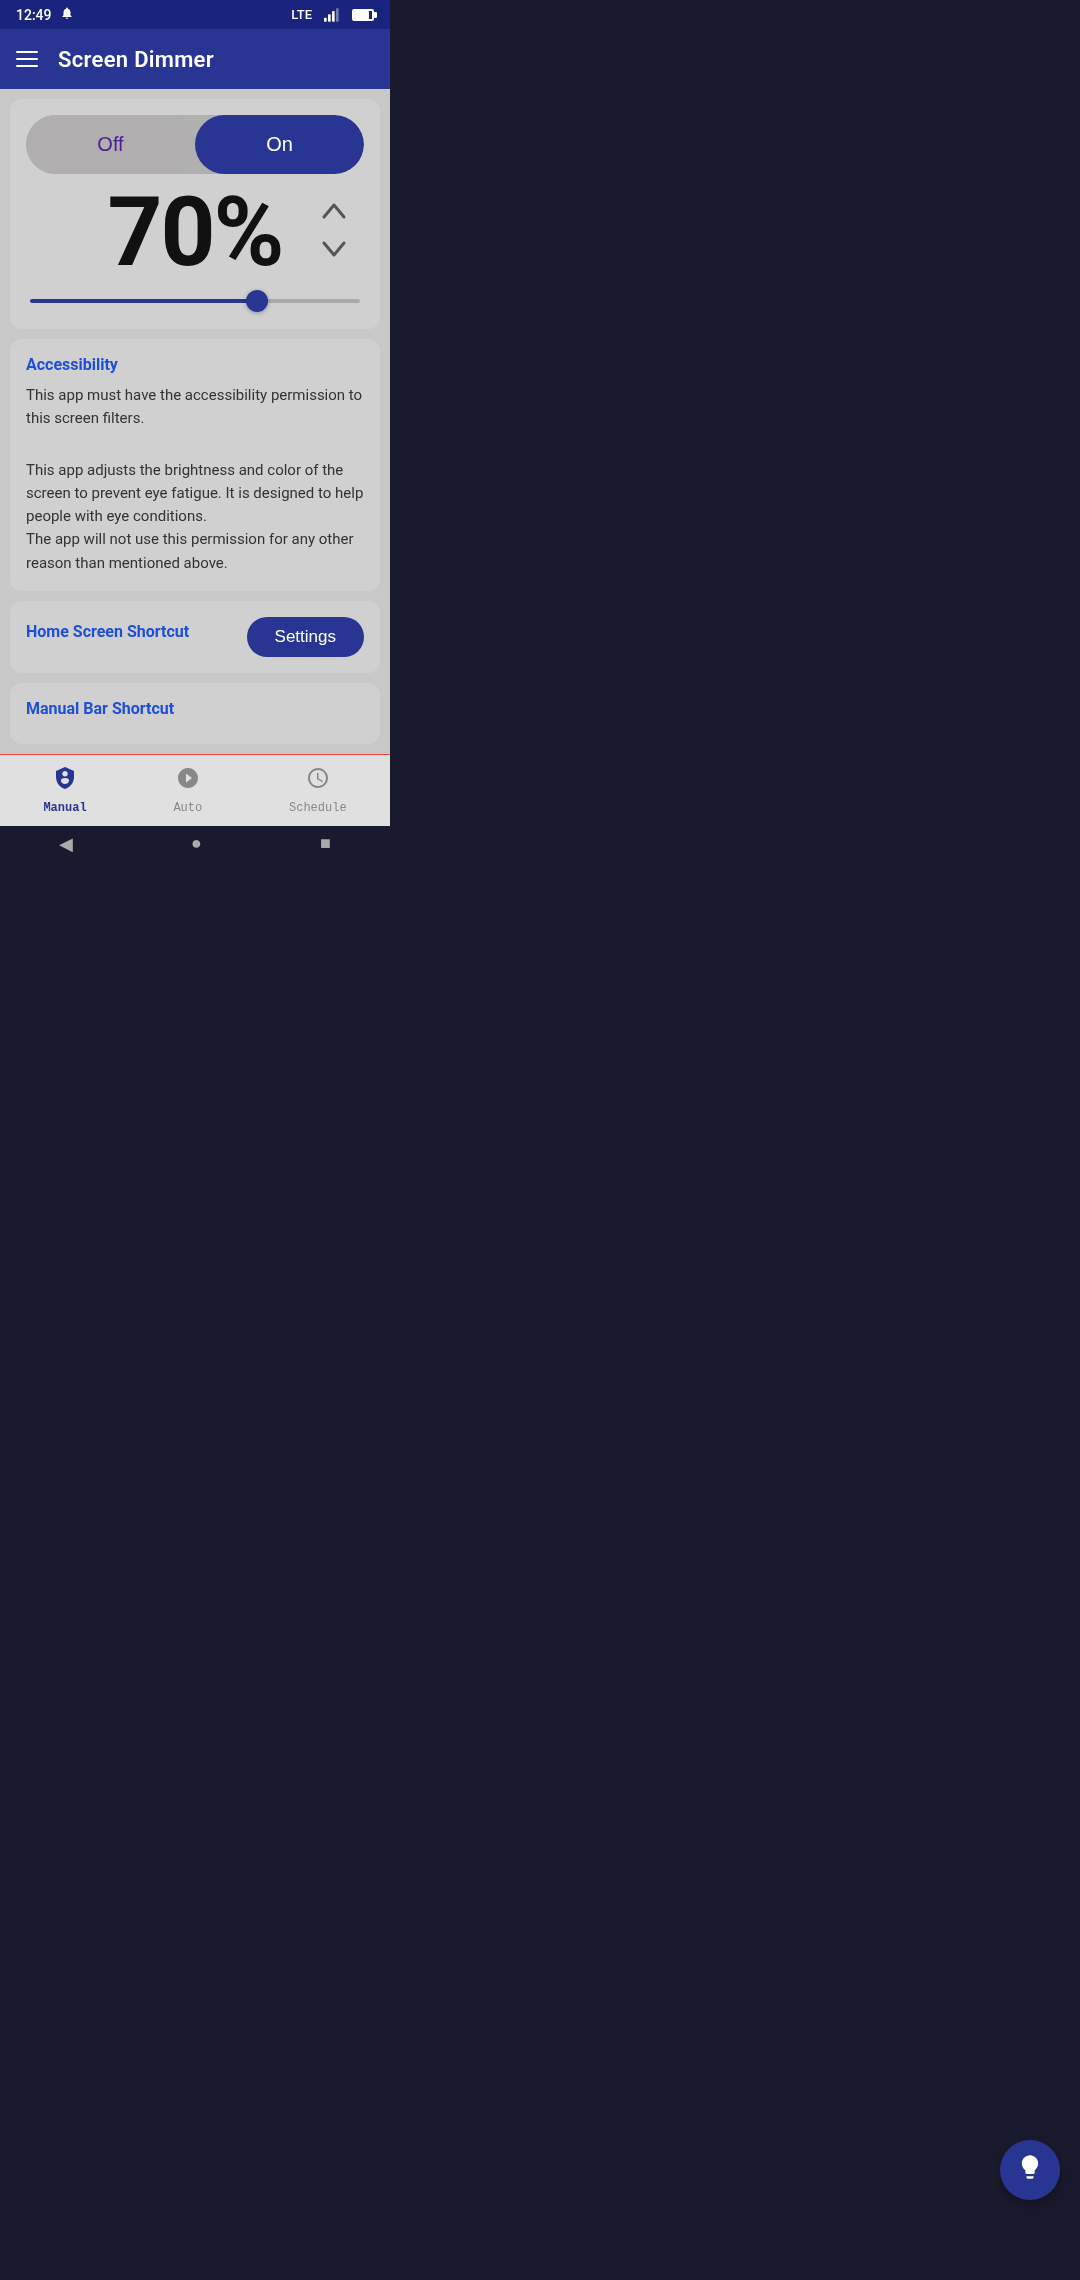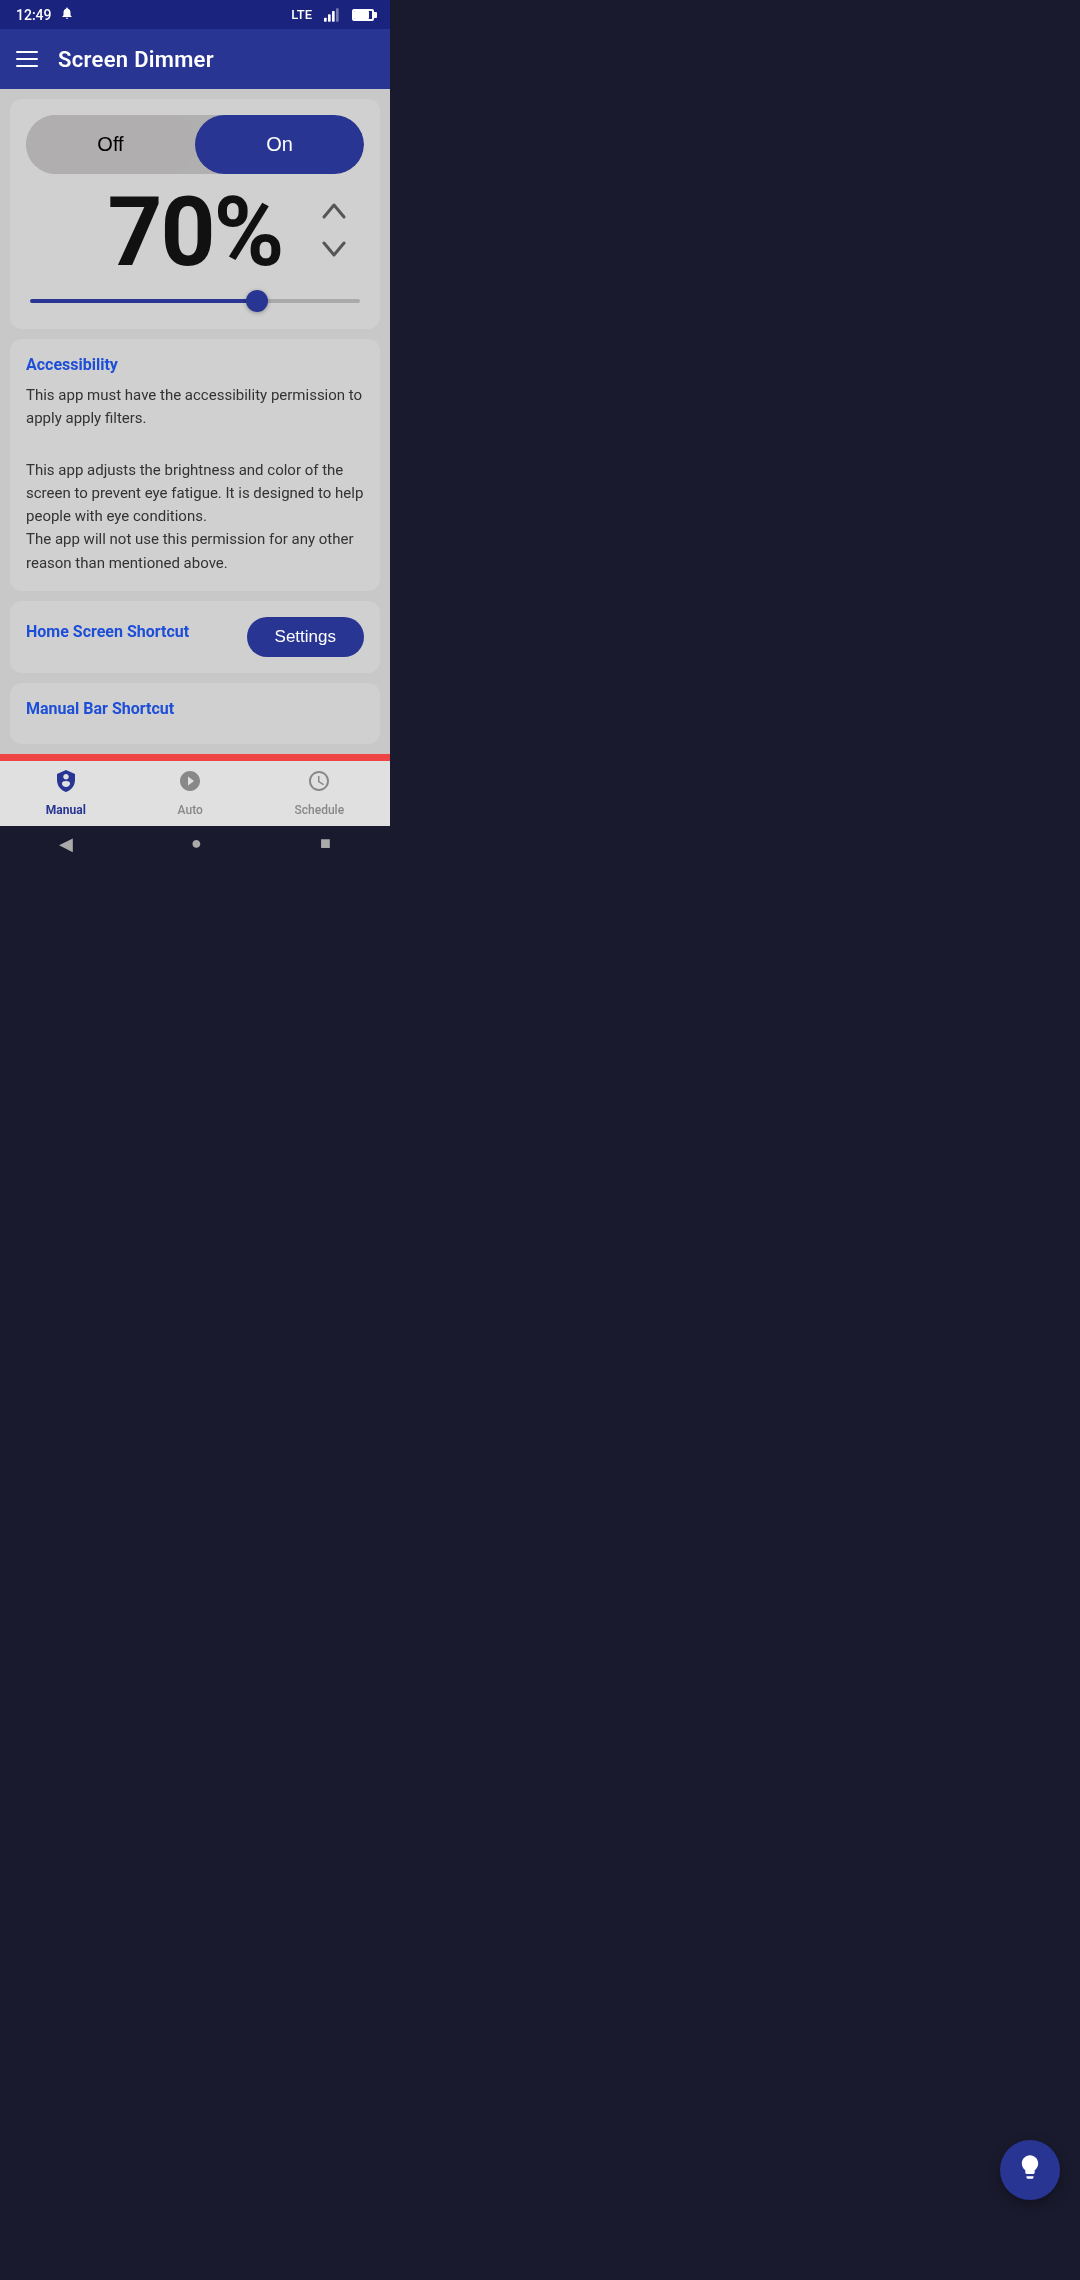--- a/index.html
+++ b/index.html
@@ -129,21 +129,21 @@
       padding: 18px 0;
       border: none;
       font-size: 20px;
       font-weight: 500;
       cursor: pointer;
       border-radius: 30px;
       transition: background 0.2s;
     }
     .toggle-btn.off {
       background: #b0aeae;
-      color: #000000;
+      color: #4c1d95;
     }
     .toggle-btn.on {
       background: #283593;
       color: white;
     }
 
     
     .brightness-section {
       display: flex;
       flex-direction: column;
@@ -269,22 +269,23 @@
       font-size: 26px;
     }
 
     
     .bottom-nav {
       background: #e0e0e0;
       height: 72px;
       display: flex;
       align-items: center;
       justify-content: space-around;
-      border-top: 7px solid #ef4444;
+      border-top: 1px solid #ef4444;
       flex-shrink: 0;
+      font-family: Liberation Mono, monospace;
     }
     .nav-item {
       display: flex;
       flex-direction: column;
       align-items: center;
       gap: 4px;
       cursor: pointer;
       padding: 6px 20px;
     }
     .nav-icon {
@@ -384,21 +385,21 @@
       </div>
       <div class="slider-row">
         <input type="range" class="brightness-slider" min="0" max="100" value="70" style="">
       </div>
     </div>
   </div>
 
   <div class="card">
     <div class="card-title">Accessibility</div>
     <div class="card-text">
-      <p>This app must have the accessibility permission to apply apply filters.</p>
+      <p>This app must have the accessibility permission to this screen filters.</p>
       <p>This app adjusts the brightness and color of the screen to prevent eye fatigue. It is designed to help people with eye conditions.<br>The app will not use this permission for any other reason than mentioned above.</p>
     </div>
   </div>
 
   <div class="card">
     <div class="shortcut-row">
       <span class="card-title">Home Screen Shortcut</span>
       <button class="settings-btn">Settings</button>
     </div>
   </div>

